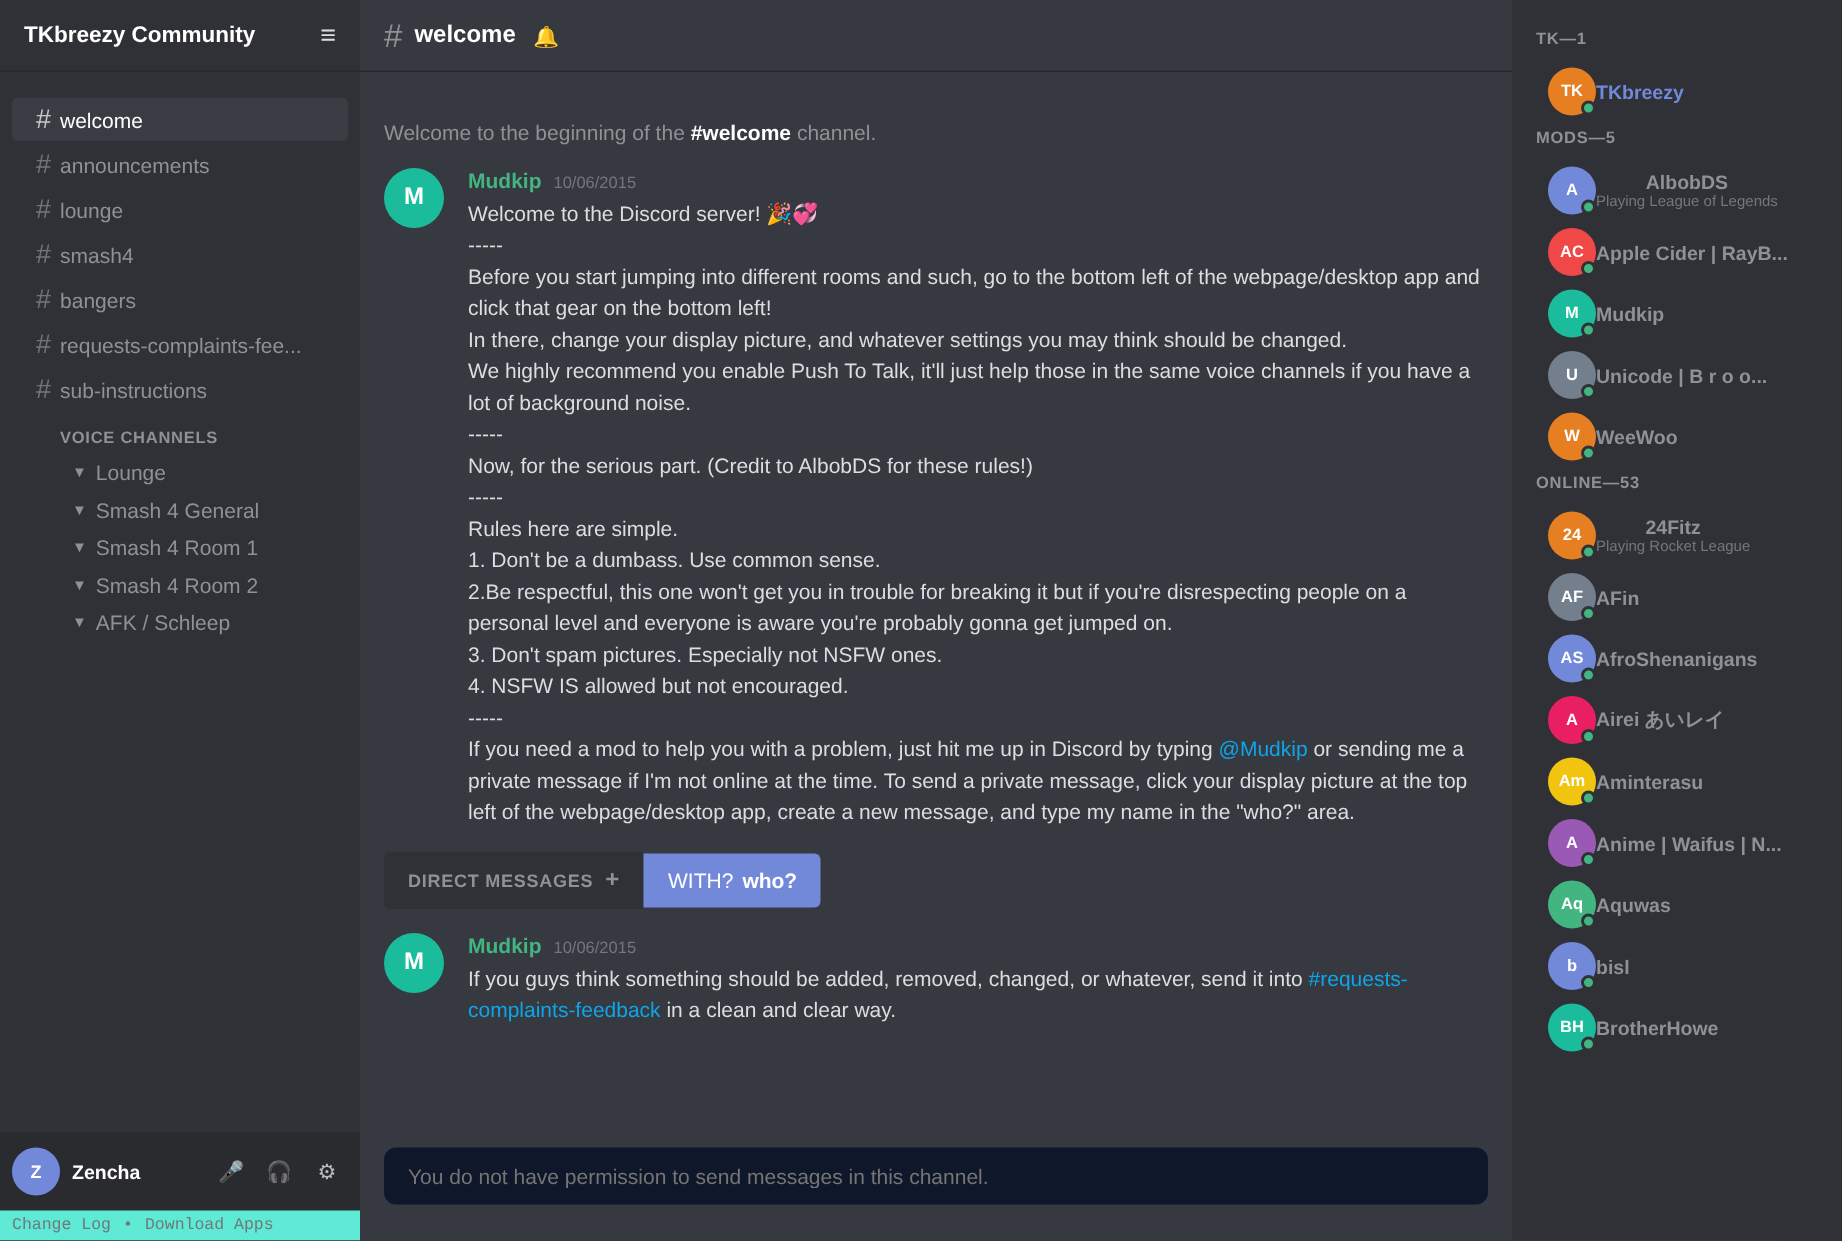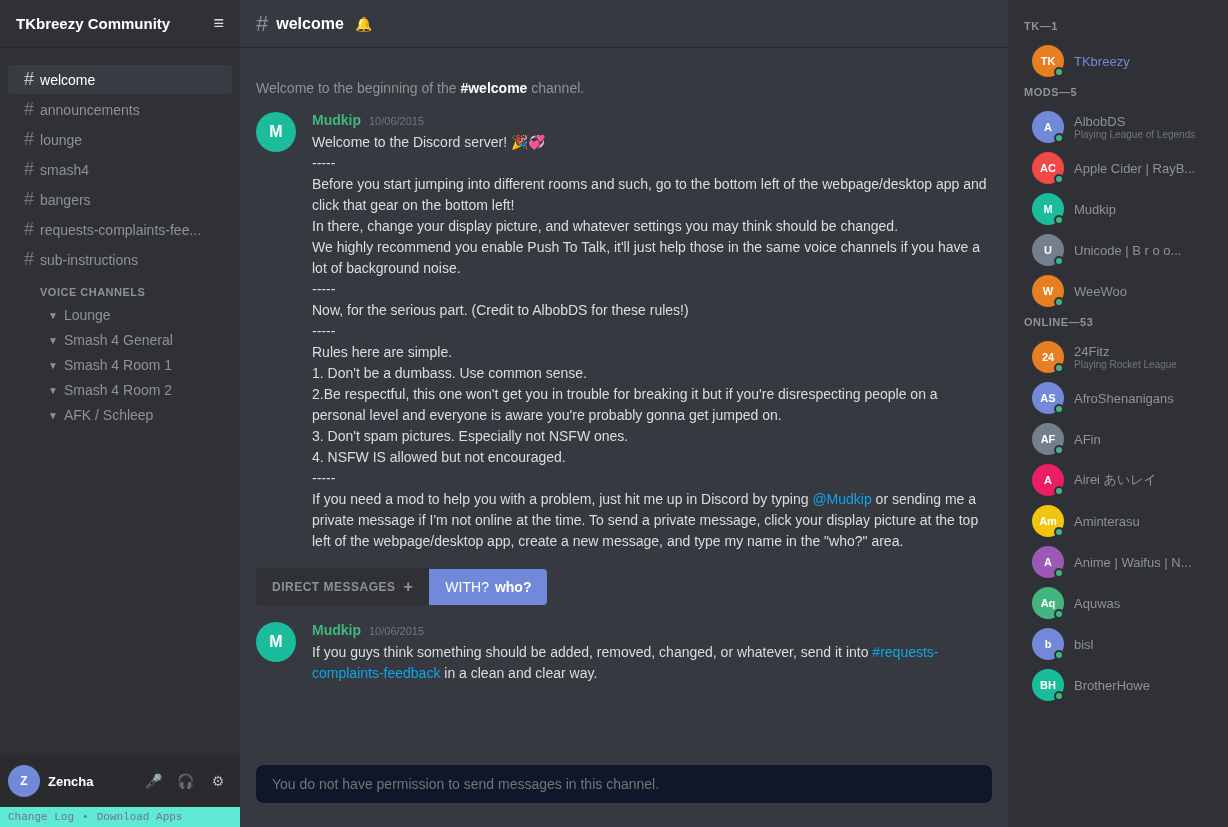--- a/index.html
+++ b/index.html
@@ -258,24 +258,24 @@
       text-transform: uppercase;
       color: #8e9297;
       letter-spacing: 0.5px;
       margin-bottom: 4px;
     }
 
     .member-item {
       display: flex;
       align-items: center;
       padding: 4px 8px 4px 16px;
-      gap: 10px;
       cursor: pointer;
       border-radius: 4px;
       margin: 1px 8px;
+      text-align: center;
     }
 
     .member-avatar-wrap {
       position: relative;
       width: 32px;
       height: 32px;
       flex-shrink: 0;
     }
 
     .member-avatar {
@@ -300,21 +300,21 @@
       height: 10px;
       border-radius: 50%;
       border: 2px solid #2f3136;
     }
 
     .status-online { background: #43b581; }
 
     .member-name {
       font-size: 13px;
       color: #8e9297;
-      font-weight: 400;
+      font-weight: 700;
       white-space: nowrap;
       overflow: hidden;
       text-overflow: ellipsis;
     }
 
     .member-name-tk { color: #7289da !important; }
 
     
     .av-orange { background: #e67e22; }
     .av-green { background: #43b581; }
@@ -562,40 +562,40 @@
       <div class="member-avatar av-orange">24</div>
       <div class="member-status status-online"></div>
     </div>
     <div>
       <div class="member-name">24Fitz</div>
       <div style="font-size:10px;color:#72767d;">Playing Rocket League</div>
     </div>
   </div>
       <div class="member-item">
     <div class="member-avatar-wrap">
+      <div class="member-avatar av-grey">AF</div>
+      <div class="member-status status-online"></div>
+    </div>
+    <div>
+      <div class="member-name">AFin</div>
+
+    </div>
+  </div>
+      <div class="member-item">
+    <div class="member-avatar-wrap">
       <div class="member-avatar av-blue">AS</div>
       <div class="member-status status-online"></div>
     </div>
     <div>
       <div class="member-name">AfroShenanigans</div>
 
     </div>
   </div>
       <div class="member-item">
     <div class="member-avatar-wrap">
-      <div class="member-avatar av-grey">AF</div>
-      <div class="member-status status-online"></div>
-    </div>
-    <div>
-      <div class="member-name">AFin</div>
-
-    </div>
-  </div>
-      <div class="member-item">
-    <div class="member-avatar-wrap">
       <div class="member-avatar av-pink">A</div>
       <div class="member-status status-online"></div>
     </div>
     <div>
       <div class="member-name">Airei あいレイ</div>
 
     </div>
   </div>
       <div class="member-item">
     <div class="member-avatar-wrap">

